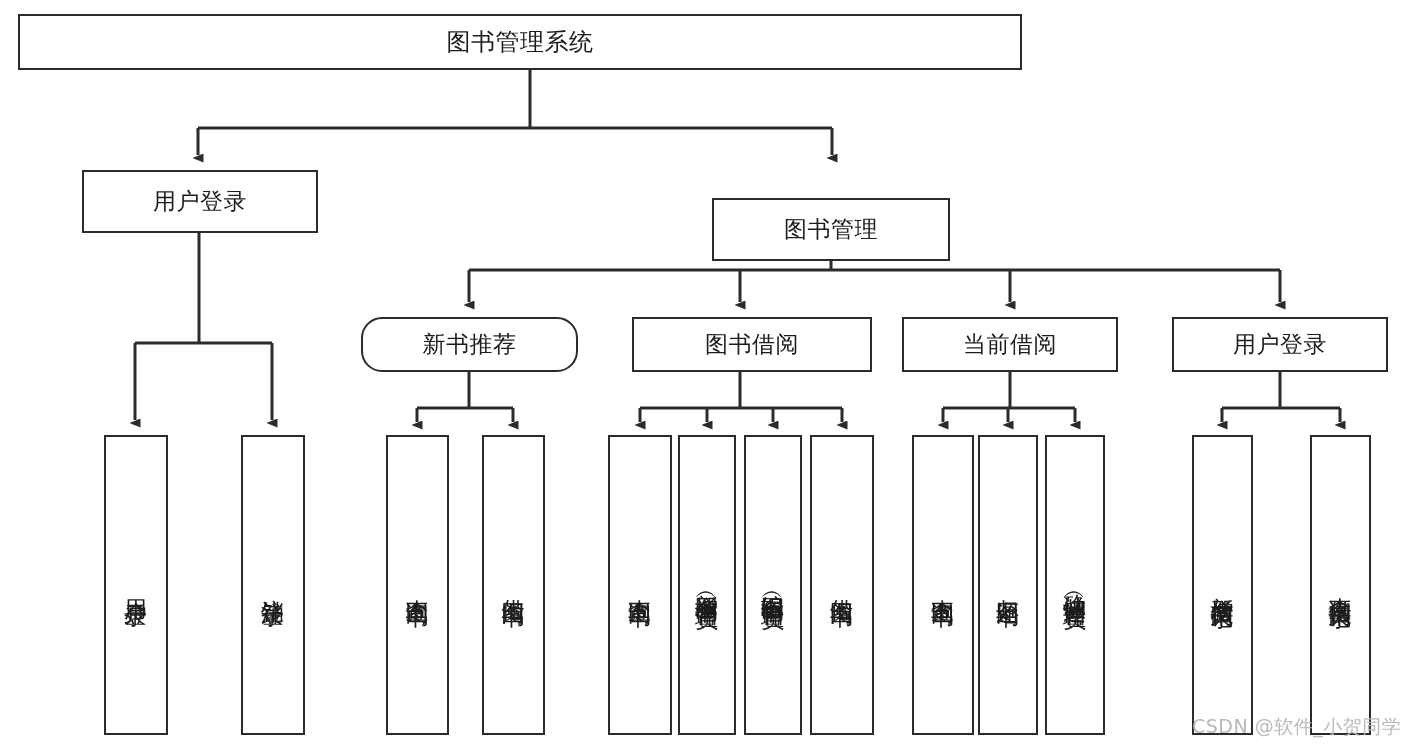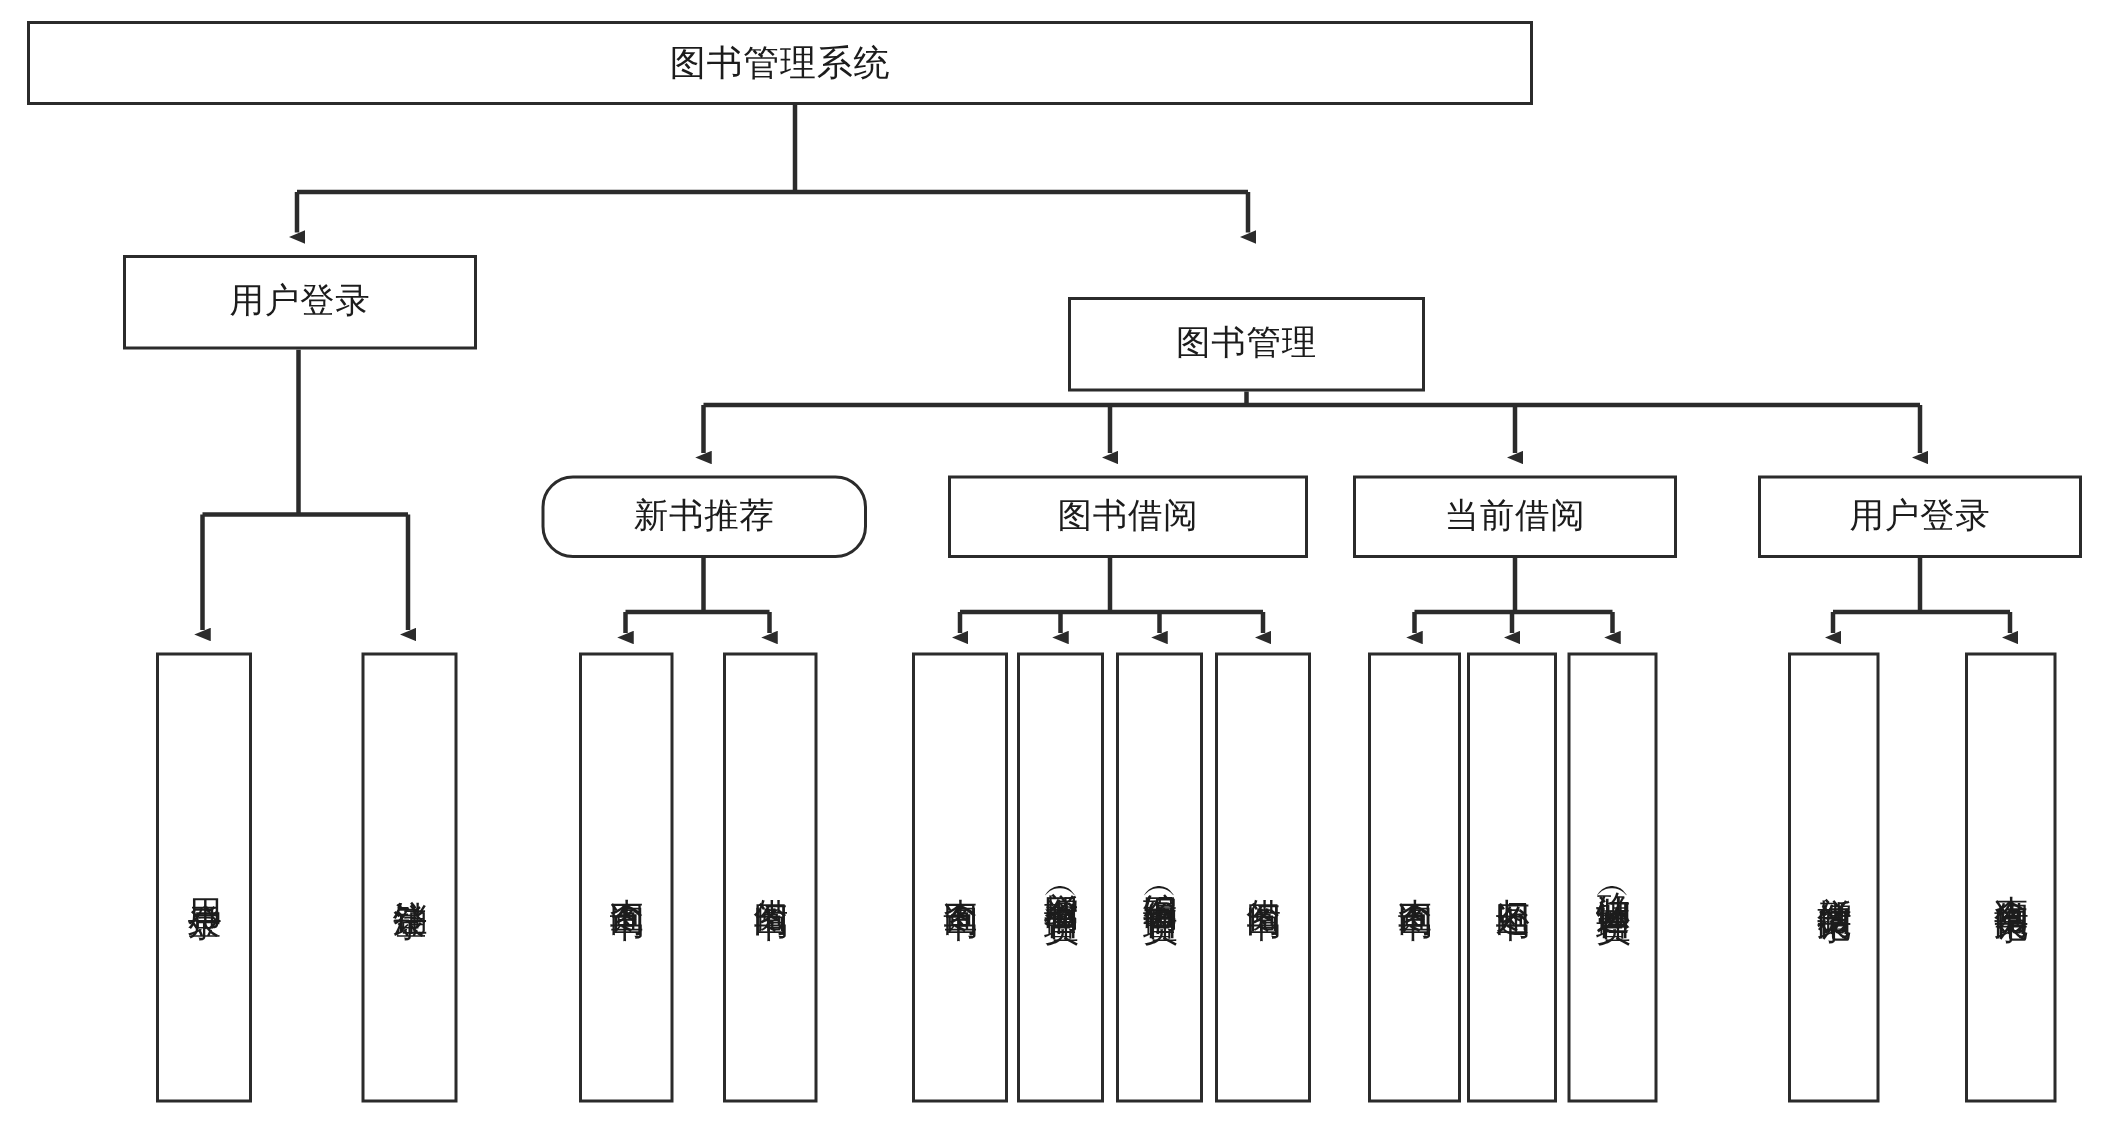--- a/index.html
+++ b/index.html
@@ -192,14 +192,15 @@
     <span class="node-label">确认归还（管理员）</span>
   </div>
 
   <div class="node leaf" style="left:1192px; top:435px; width:61px; height:300px;">
     <span class="node-label">新增借阅记录</span>
   </div>
   <div class="node leaf" style="left:1310px; top:435px; width:61px; height:300px;">
     <span class="node-label">查询借阅记录</span>
   </div>
 
+  <div class="watermark">CSDN @软件_小贺同学</div>
 
 </div>
 
 </body></html>

